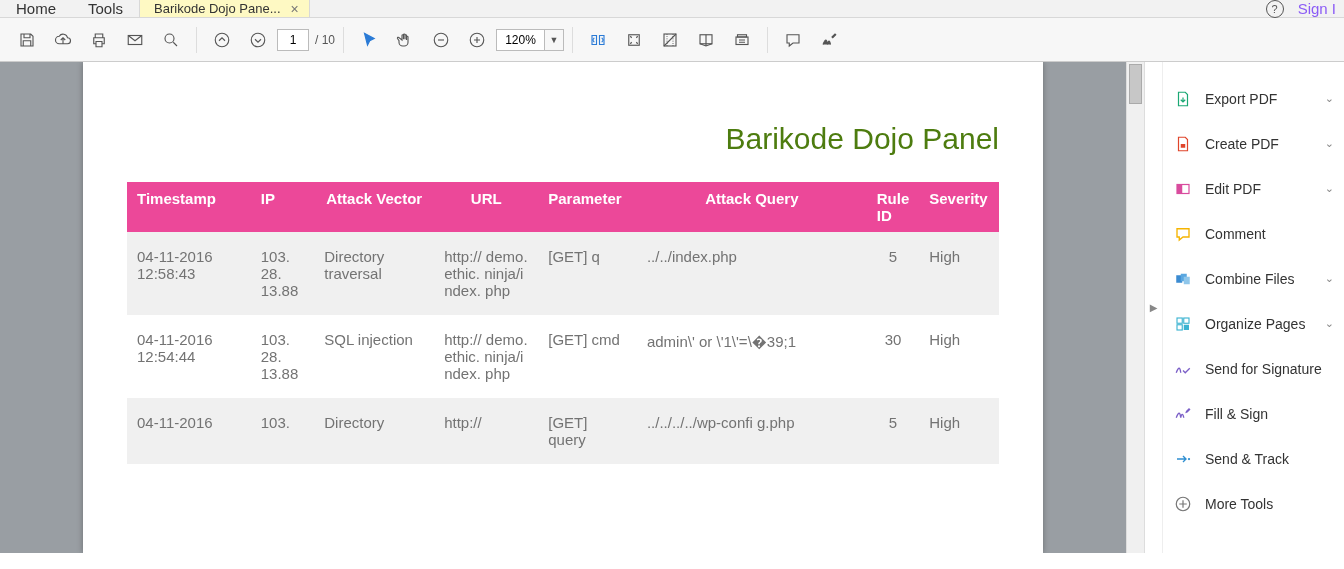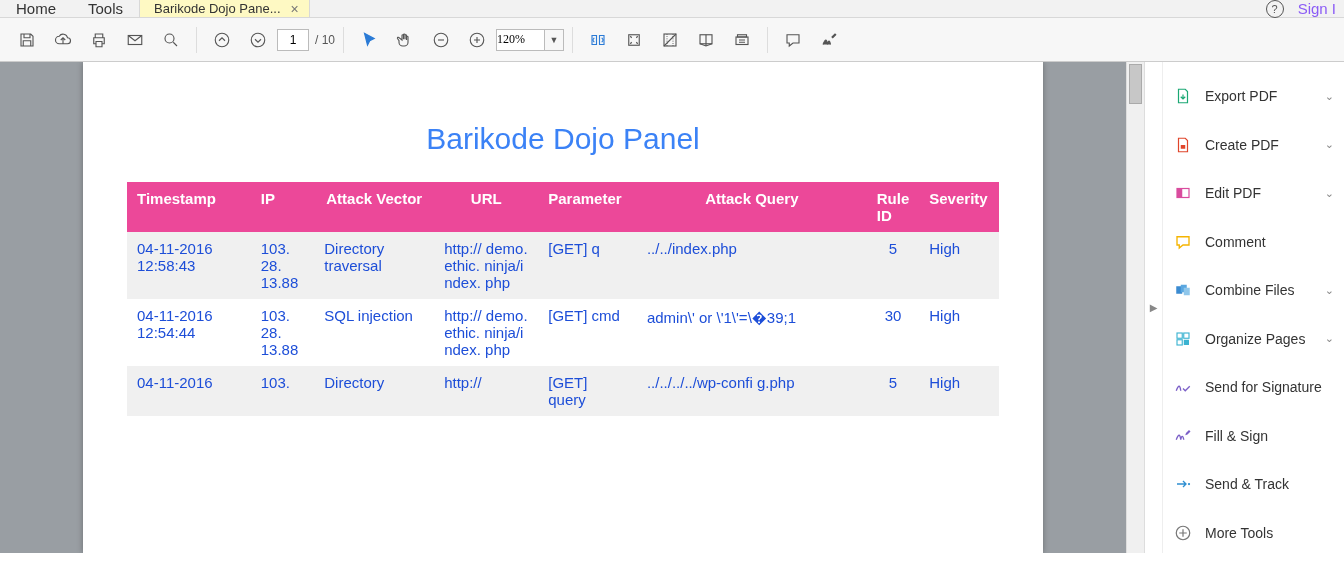--- a/index.html
+++ b/index.html
@@ -14,40 +14,40 @@
   .signin { font-size: 15px; color: #8b5cf6; cursor: pointer; }
 
   .toolbar { display: flex; align-items: center; height: 44px; background: #f7f7f7; border-bottom: 1px solid #ccc; padding: 0 10px; gap: 2px; }
   .tool { width: 34px; height: 34px; display: flex; align-items: center; justify-content: center; color: #555; cursor: pointer; }
   .tool svg { width: 18px; height: 18px; stroke: #555; fill: none; stroke-width: 1.5; }
   .sep { width: 1px; height: 26px; background: #ddd; margin: 0 6px; }
   .pagebox { display: flex; align-items: center; gap: 6px; }
   .pagebox input { width: 32px; height: 22px; text-align: center; border: 1px solid #bbb; font-size: 12px; }
   .pagebox .total { color: #555; font-size: 12px; }
   .zoombox { display: flex; align-items: center; height: 22px; }
-  .zoombox input { width: 48px; height: 22px; border: 1px solid #bbb; border-right: none; font-size: 12px; font-family: Liberation Serif, serif; }
+  .zoombox input { width: 48px; height: 22px; text-align: center; border: 1px solid #bbb; border-right: none; font-size: 12px; }
   .zoombox .dd { width: 20px; height: 22px; border: 1px solid #bbb; display: flex; align-items: center; justify-content: center; cursor: pointer; color: #555; font-size: 9px; }
 
   .main { display: flex; height: calc(569px - 34px - 44px); }
   .docarea { flex: 1; background: #999ea3; display: flex; justify-content: center; overflow: hidden; position: relative; }
   .page { background: #fff; width: 960px; margin-top: 0; padding: 60px 44px 0 44px; box-shadow: 0 0 6px rgba(0,0,0,.3); }
-  .page h1 { text-align: center; font-weight: 400; font-size: 30px; color: #3b82f6; margin-bottom: 26px; }
+  .page h1 { text-align: right; font-weight: 400; font-size: 30px; color: #4d7c0f; margin-bottom: 26px; }
   table.report { width: 100%; border-collapse: collapse; font-size: 15px; }
   table.report thead th { background: #ec4899; color: #fff; font-weight: 700; text-align: left; padding: 8px 10px; vertical-align: top; }
   table.report thead th.center { text-align: center; }
-  table.report tbody td { padding: 8px 10px; vertical-align: top; color: #1d4ed8; }
+  table.report tbody td { padding: 16px 10px; vertical-align: top; color: #737373; }
   table.report tbody tr:nth-child(odd) td { background: #f0f0f0; }
   table.report tbody tr:nth-child(even) td { background: #fff; }
 
   .vscroll { width: 18px; background: #f0f0f0; border-left: 1px solid #ddd; position: relative; }
   .vscroll .thumb { position: absolute; top: 2px; left: 2px; right: 2px; height: 40px; background: #c7c7c7; border: 1px solid #aaa; }
 
   .sidepanel { width: 200px; background: #fff; border-left: 1px solid #ddd; display: flex; position: relative; }
   .collapse { width: 18px; border-right: 1px solid #eee; display: flex; align-items: center; justify-content: center; color: #888; cursor: pointer; font-size: 10px; }
-  .panelitems { flex: 1; padding: 14px 4px 0 4px; display: flex; flex-direction: column; gap: 8px; }
+  .panelitems { flex: 1; padding: 14px 4px 0 4px; display: flex; flex-direction: column; gap: 0; }
   .pitem { display: flex; align-items: center; height: 45px; padding: 0 6px; cursor: pointer; color: #333; position: relative; }
   .pitem .picon { width: 20px; height: 20px; margin-right: 12px; display: flex; align-items: center; justify-content: center; }
   .pitem .label { flex: 1; font-size: 14px; color: #333; }
   .pitem .chev { color: #888; font-size: 11px; }
   .picon svg { width: 18px; height: 18px; }
 
   .c-w1 { width: 130px; }
   .c-w2 { width: 65px; }
   .c-w3 { width: 130px; }
   .c-w4 { width: 120px; word-break: break-all; }

